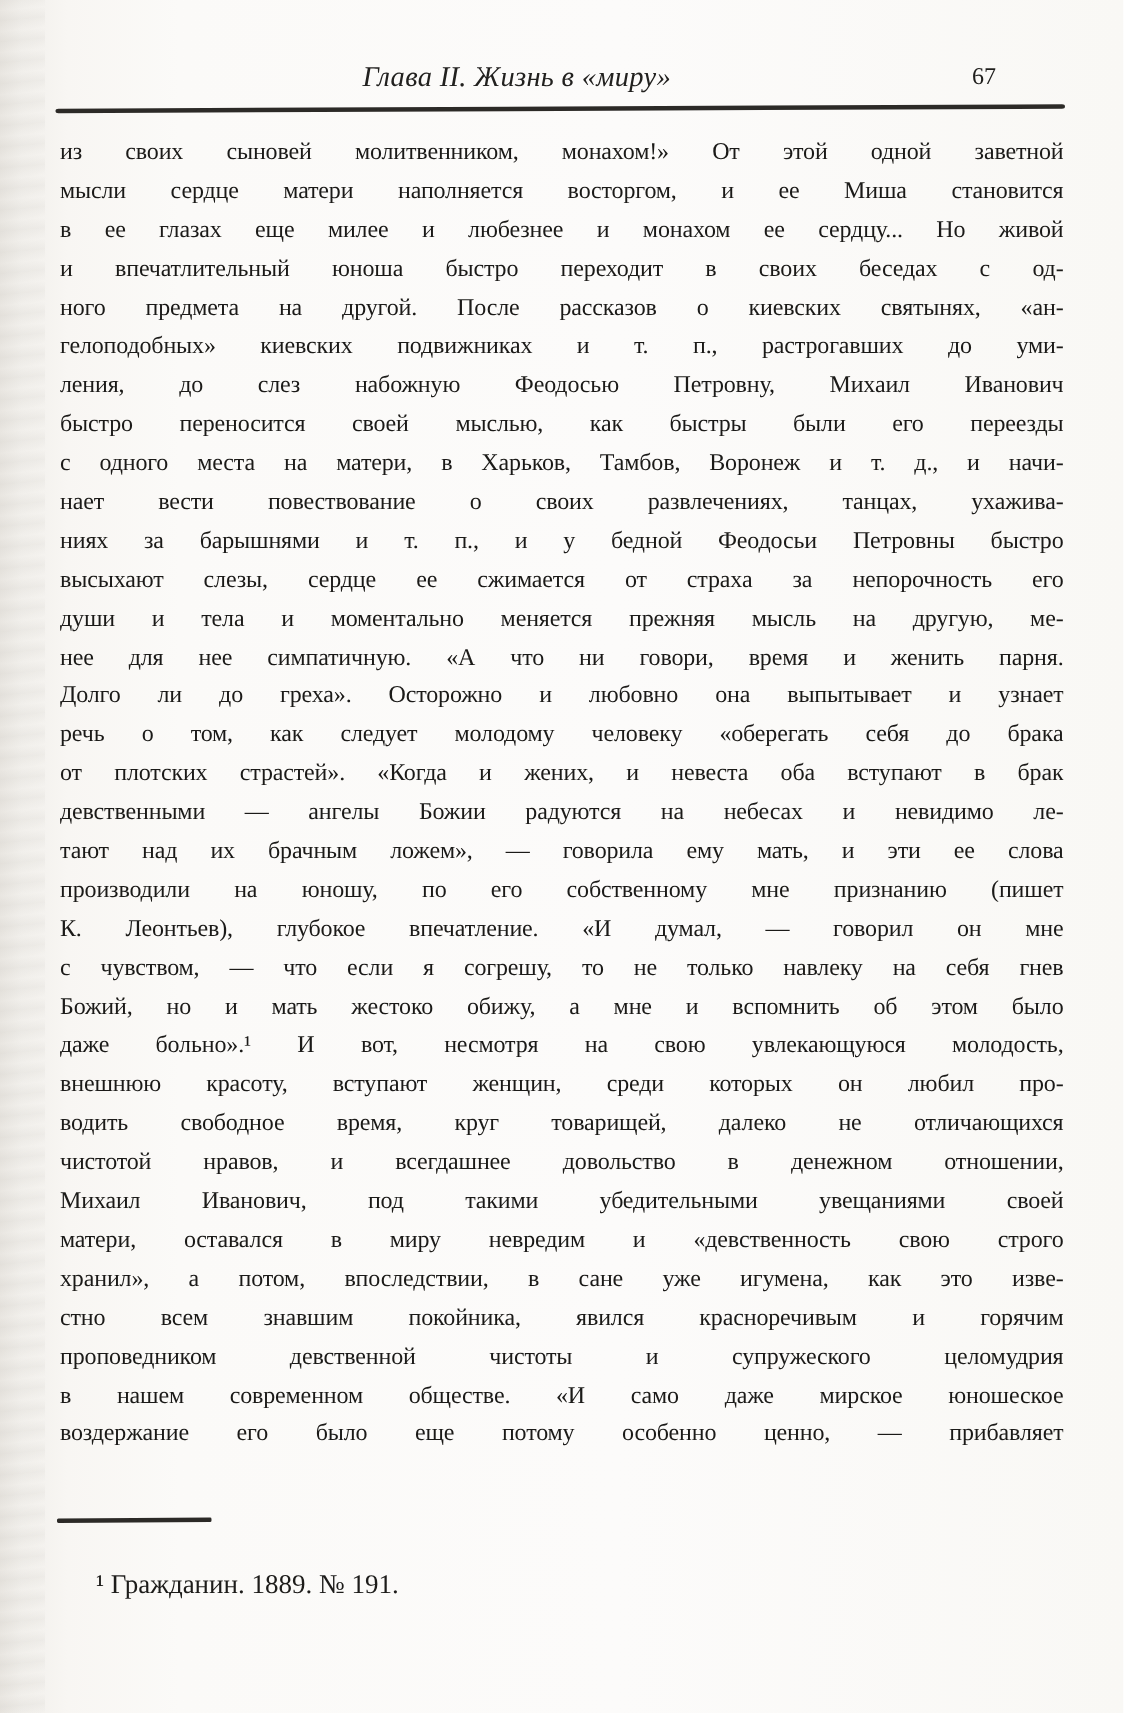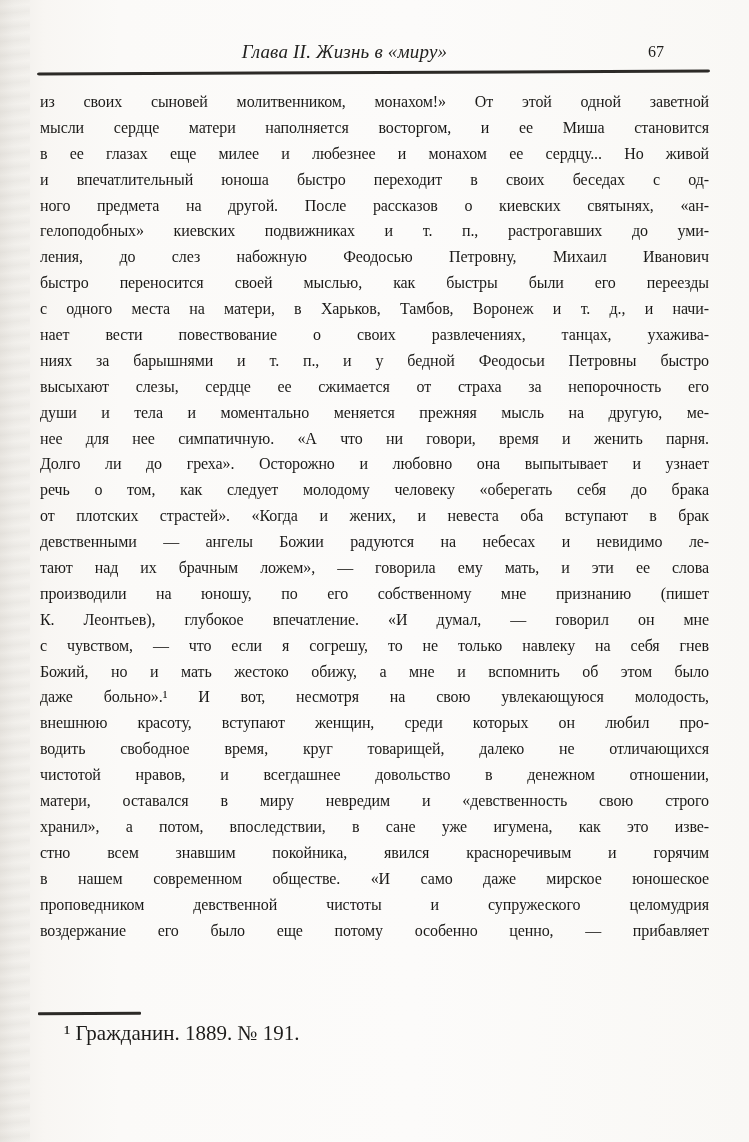--- a/index.html
+++ b/index.html
@@ -86,26 +86,26 @@
     top: 1012px;
     left: 38px;
     width: 103px;
     height: 2.5px;
     background: #2c2a27;
     border-radius: 1px;
     transform: rotate(-0.4deg);
   }
   .footnote {
     position: absolute;
-    top: 1021px;
+    top: 1044px;
     left: 40px;
     width: 669px;
     padding-left: 24px;
     box-sizing: border-box;
-    font-size: 21px;
+    font-size: 18px;
     line-height: 24px;
     color: #1d1c1a;
   }
 </style>
 </head>
 <body>
 
 <div class="page">
 
   <div class="running-head">Глава II. Жизнь в «миру»</div>
@@ -135,25 +135,26 @@
       <div class="line">девственными — ангелы Божии радуются на небесах и невидимо ле-</div>
       <div class="line">тают над их брачным ложем», — говорила ему мать, и эти ее слова</div>
       <div class="line">производили на юношу, по его собственному мне признанию (пишет</div>
       <div class="line">К. Леонтьев), глубокое впечатление. «И думал, — говорил он мне</div>
       <div class="line">с чувством, — что если я согрешу, то не только навлеку на себя гнев</div>
       <div class="line">Божий, но и мать жестоко обижу, а мне и вспомнить об этом было</div>
       <div class="line">даже больно».¹ И вот, несмотря на свою увлекающуюся молодость,</div>
       <div class="line">внешнюю красоту, вступают женщин, среди которых он любил про-</div>
       <div class="line">водить свободное время, круг товарищей, далеко не отличающихся</div>
       <div class="line">чистотой нравов, и всегдашнее довольство в денежном отношении,</div>
+      <div class="line">Михаил Иванович, под такими убедительными увещаниями своей</div>
       <div class="line">матери, оставался в миру невредим и «девственность свою строго</div>
       <div class="line">хранил», а потом, впоследствии, в сане уже игумена, как это изве-</div>
       <div class="line">стно всем знавшим покойника, явился красноречивым и горячим</div>
+      <div class="line">проповедником девственной чистоты и супружеского целомудрия</div>
       <div class="line">в нашем современном обществе. «И само даже мирское юношеское</div>
-      <div class="line">проповедником девственной чистоты и супружеского целомудрия</div>
       <div class="line">воздержание его было еще потому особенно ценно, — прибавляет</div>
     </div>
 
   <div class="footnote-rule"></div>
 
   <div class="footnote">¹ Гражданин. 1889. № 191.</div>
 
 </div>
 
 </body></html>

